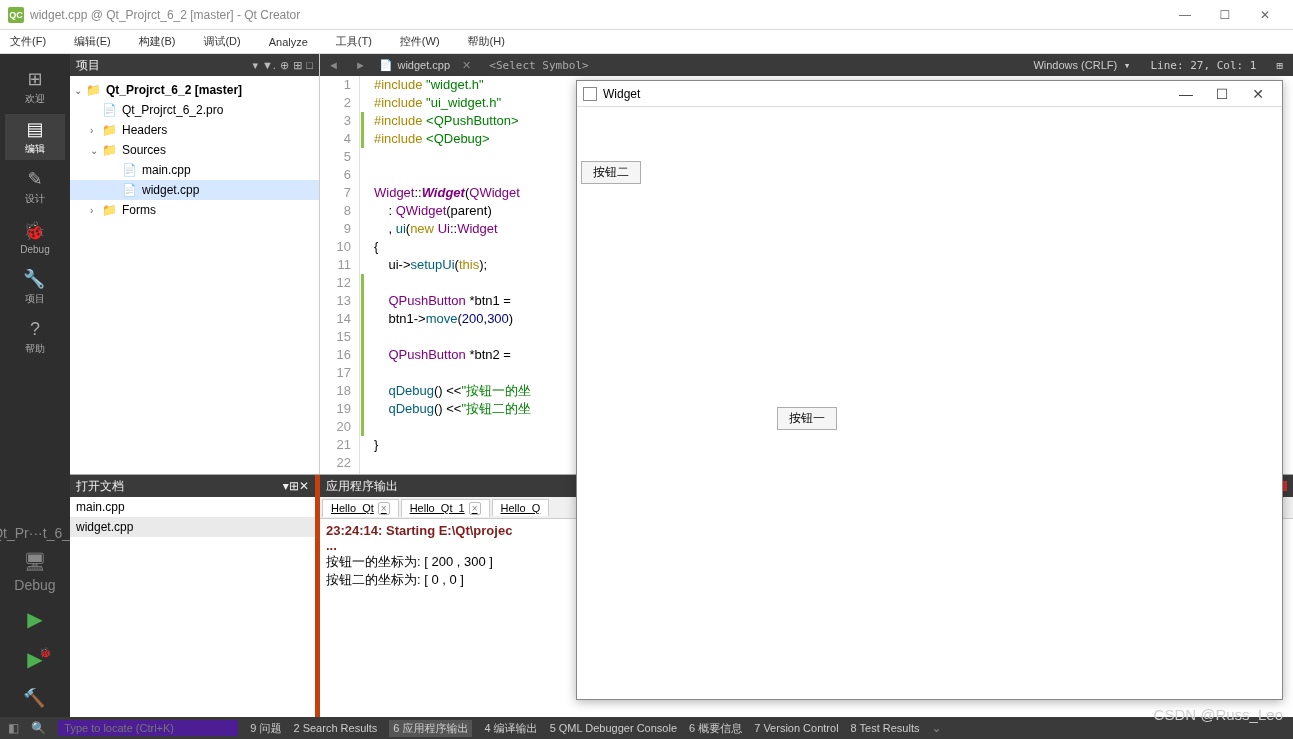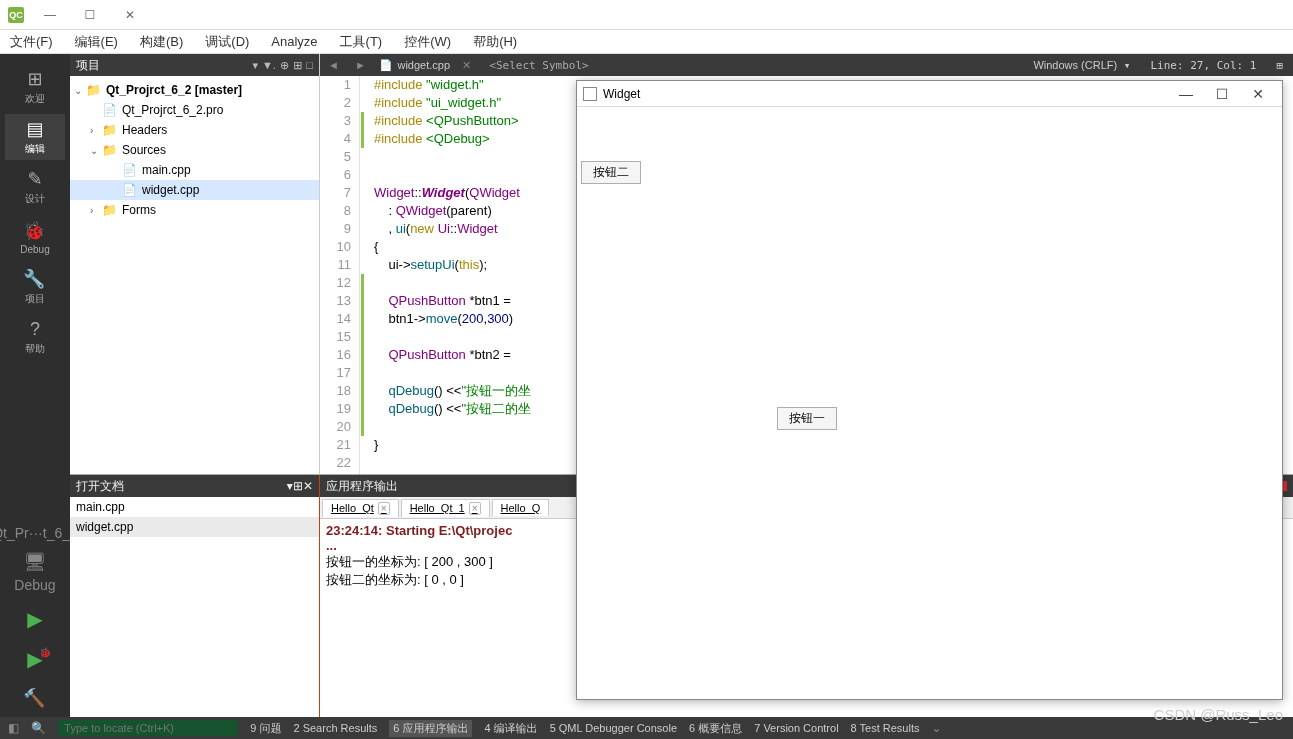--- a/index.html
+++ b/index.html
@@ -3,21 +3,21 @@
 <meta charset="utf-8">
 <style>
 * { margin: 0; padding: 0; box-sizing: border-box; font-family: "Segoe UI", Tahoma, sans-serif; }
 html, body { width: 1293px; height: 739px; overflow: hidden; background: #fff; }
 
 .titlebar { height: 30px; background: #fff; display: flex; align-items: center; padding: 0 8px; border-bottom: 1px solid #ddd; }
 .titlebar .qc-icon { width: 16px; height: 16px; background: #7cb342; border-radius: 2px; margin-right: 6px; display: flex; align-items: center; justify-content: center; color: #fff; font-size: 9px; font-weight: bold; }
 .titlebar .title { flex: 1; color: #888; font-size: 12px; }
 .titlebar .win-btn { width: 40px; height: 24px; display: flex; align-items: center; justify-content: center; color: #666; font-size: 12px; cursor: default; }
 
-.menubar { height: 24px; display: flex; align-items: center; padding: 0 10px; border-bottom: 1px solid #ddd; font-size: 13px; gap: 22px; }
+.menubar { height: 24px; display: flex; align-items: center; padding: 0 10px; border-bottom: 1px solid #ddd; font-size: 11px; gap: 28px; }
 .menubar span { color: #333; }
 
 .body { display: flex; height: calc(739px - 30px - 24px - 22px); }
 
 .leftbar { width: 70px; background: #2e2e2e; display: flex; flex-direction: column; align-items: center; padding-top: 10px; }
 .leftbar .lb-item { width: 60px; height: 46px; display: flex; flex-direction: column; align-items: center; justify-content: center; color: #aaa; font-size: 10px; margin-bottom: 4px; }
 .leftbar .lb-item.active { background: #404040; color: #fff; }
 .leftbar .lb-icon { font-size: 18px; margin-bottom: 2px; }
 .leftbar .spacer { flex: 1; }
 .leftbar .lb-bottom { color: #888; font-size: 14px; text-align: left; margin-bottom: 6px; }
@@ -60,59 +60,60 @@
 .codecol { flex: 1; line-height: 18px; white-space: pre; padding-left: 8px; overflow: hidden; }
 .kw { color: #aa8800; }
 .str { color: #008000; }
 .cls { color: #800080; }
 .clsb { color: #800080; font-weight: bold; font-style: italic; }
 .fn { color: #00627a; }
 .num { color: #000080; }
 .dest { color: #007a00; font-style: italic; font-weight: bold; }
 
 .midbot { display: flex; height: 243px; border-top: 1px solid #aaa; }
-.opendocs { width: 250px; display: flex; flex-direction: column; border-right: 1px solid #c2410c; }
+.opendocs { width: 250px; display: flex; flex-direction: column; border-right: 5px solid #c2410c; }
 .odhdr { height: 22px; background: #3a3a3a; color: #eee; font-size: 12px; display: flex; align-items: center; padding: 0 6px; }
 .odhdr .odlabel { flex: 1; }
 .odlist { flex: 1; background: #fff; font-size: 12px; }
 .odlist .od { height: 20px; display: flex; align-items: center; padding-left: 6px; }
 .odlist .od.sel { background: #eaeaea; }
 
 .output { flex: 1; display: flex; flex-direction: column; }
 .outhdr { height: 22px; background: #3a3a3a; color: #eee; font-size: 12px; display: flex; align-items: center; padding: 0 6px; gap: 6px; }
 .outhdr .olabel { flex: 1; }
 .outhdr .obtn { font-size: 11px; color: #bbb; }
 .outhdr .ostop { width: 10px; height: 10px; background: #d32f2f; }
 .outtabs { height: 22px; background: #f0f0f0; display: flex; align-items: center; font-size: 11px; font-family: Consolas, monospace; border-bottom: 1px solid #ccc; }
 .outtabs .otab { padding: 2px 8px; border: 1px solid #ccc; border-bottom: none; margin-left: 2px; background: #fff; display: flex; align-items: center; gap: 4px; text-decoration: underline; }
 .outtabs .otab .ox { color: #888; font-size: 10px; border: 1px solid #bbb; border-radius: 2px; padding: 0 2px; }
 .outtext { flex: 1; background: #fff; font-family: Consolas, monospace; font-size: 13px; padding: 4px 6px; white-space: pre; overflow: hidden; }
 .outtext .start { color: #7f1d1d; font-weight: bold; }
 
 .statusbar { height: 22px; background: #3a3a3a; display: flex; align-items: center; font-size: 11px; color: #ccc; font-family: Consolas, monospace; gap: 12px; padding: 0 8px; }
-.statusbar .sbinput { background: #14532d; border: none; color: #999; padding: 2px 6px; font-size: 11px; width: 180px; height: 16px; border-radius: 2px; }
+.statusbar .sbinput { background: #4c1d95; border: none; color: #999; padding: 2px 6px; font-size: 11px; width: 180px; height: 16px; border-radius: 2px; }
 .statusbar .sbpanel { color: #ccc; }
 .statusbar .sbpanel.active { background: #555; padding: 1px 4px; }
 .sbicon { color: #888; font-size: 12px; }
 
 .watermark { position: absolute; right: 10px; bottom: 16px; color: #cfcfcf; font-size: 15px; }
 
 .widget-win { position: absolute; left: 576px; top: 80px; width: 707px; height: 620px; background: #fff; border: 1px solid #888; box-shadow: 0 2px 10px rgba(0,0,0,0.3); }
 .widget-title { height: 26px; display: flex; align-items: center; padding: 0 6px; border-bottom: 1px solid #ddd; font-size: 12px; }
 .widget-title .wicon { width: 14px; height: 14px; border: 1px solid #888; margin-right: 6px; }
 .widget-title .wt { flex: 1; }
 .widget-title .wbtn { width: 36px; text-align: center; color: #444; font-size: 14px; }
 .widget-body { position: relative; height: calc(100% - 26px); }
 .wbtnui { position: absolute; border: 1px solid #adadad; background: #f5f5f5; font-size: 12px; padding: 2px 10px; min-width: 60px; text-align: center; }
 </style>
 </head>
 <body>
 
 <div class="titlebar">
   <div class="qc-icon">QC</div>
+  <div class="title">widget.cpp @ Qt_Projrct_6_2 [master] - Qt Creator</div>
   <div class="win-btn">―</div>
   <div class="win-btn">☐</div>
   <div class="win-btn">✕</div>
 </div>
 
 <div class="menubar">
   <span>文件(F)</span>
   <span>编辑(E)</span>
   <span>构建(B)</span>
   <span>调试(D)</span>

